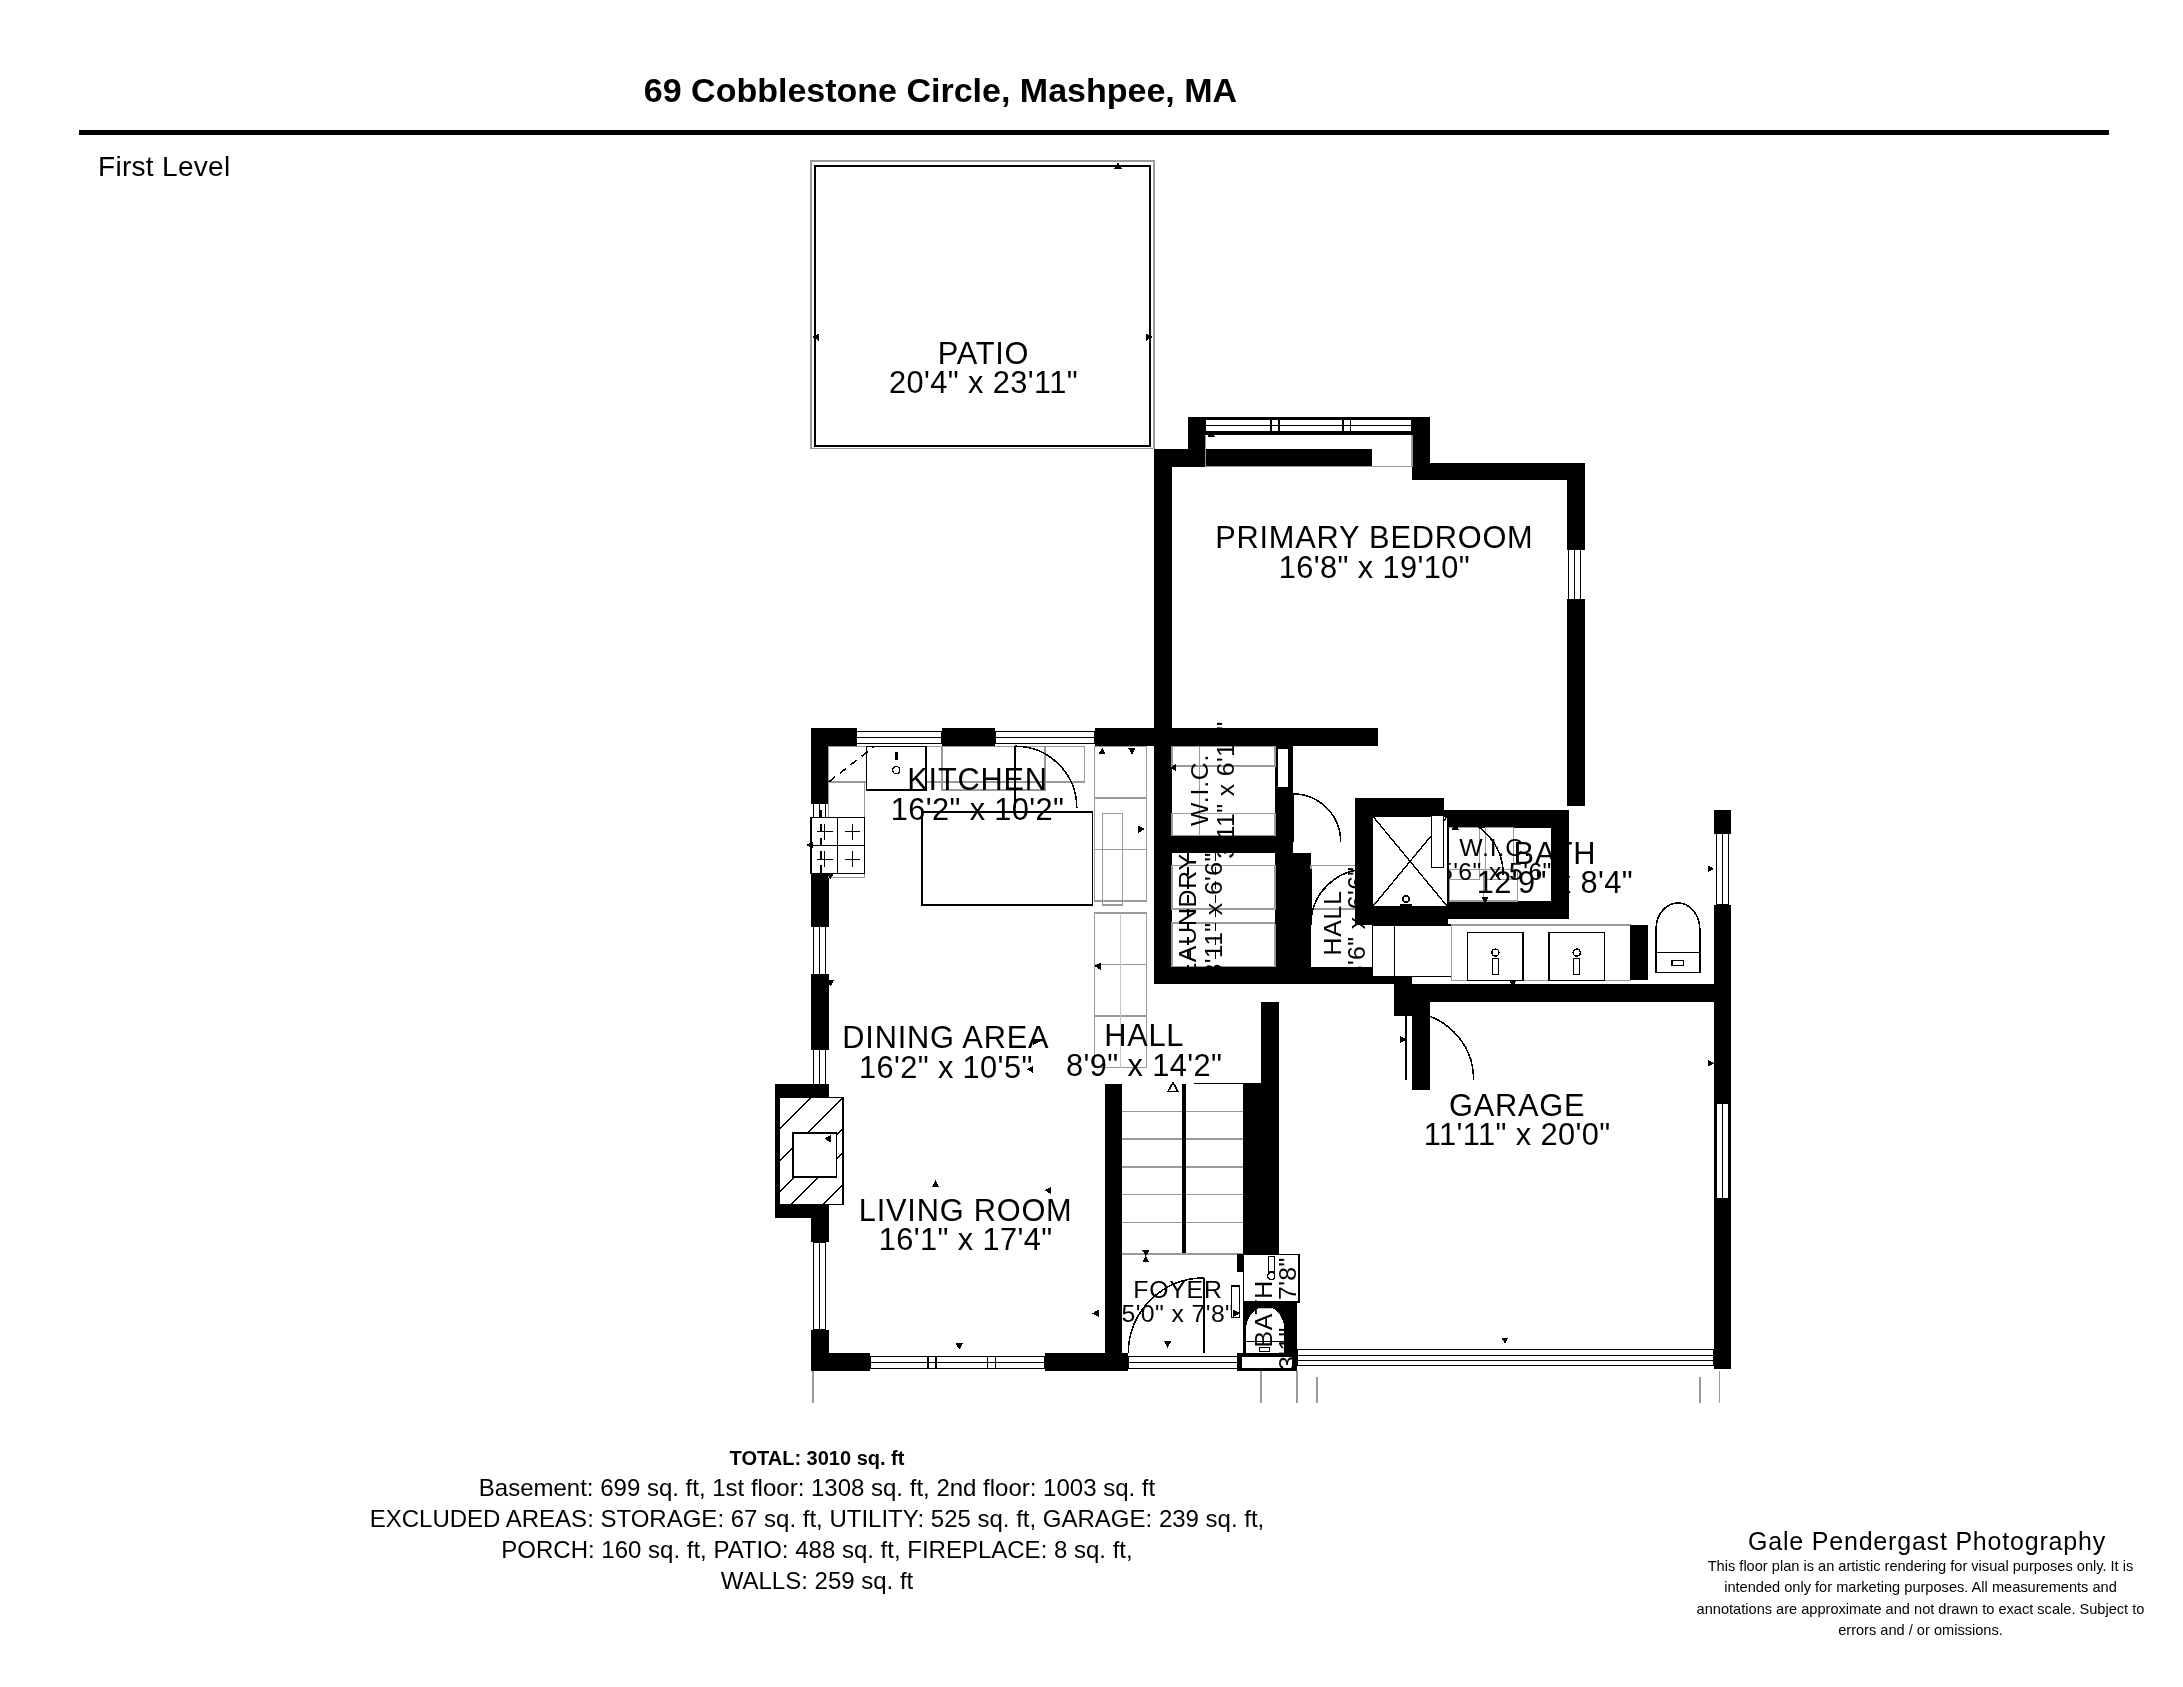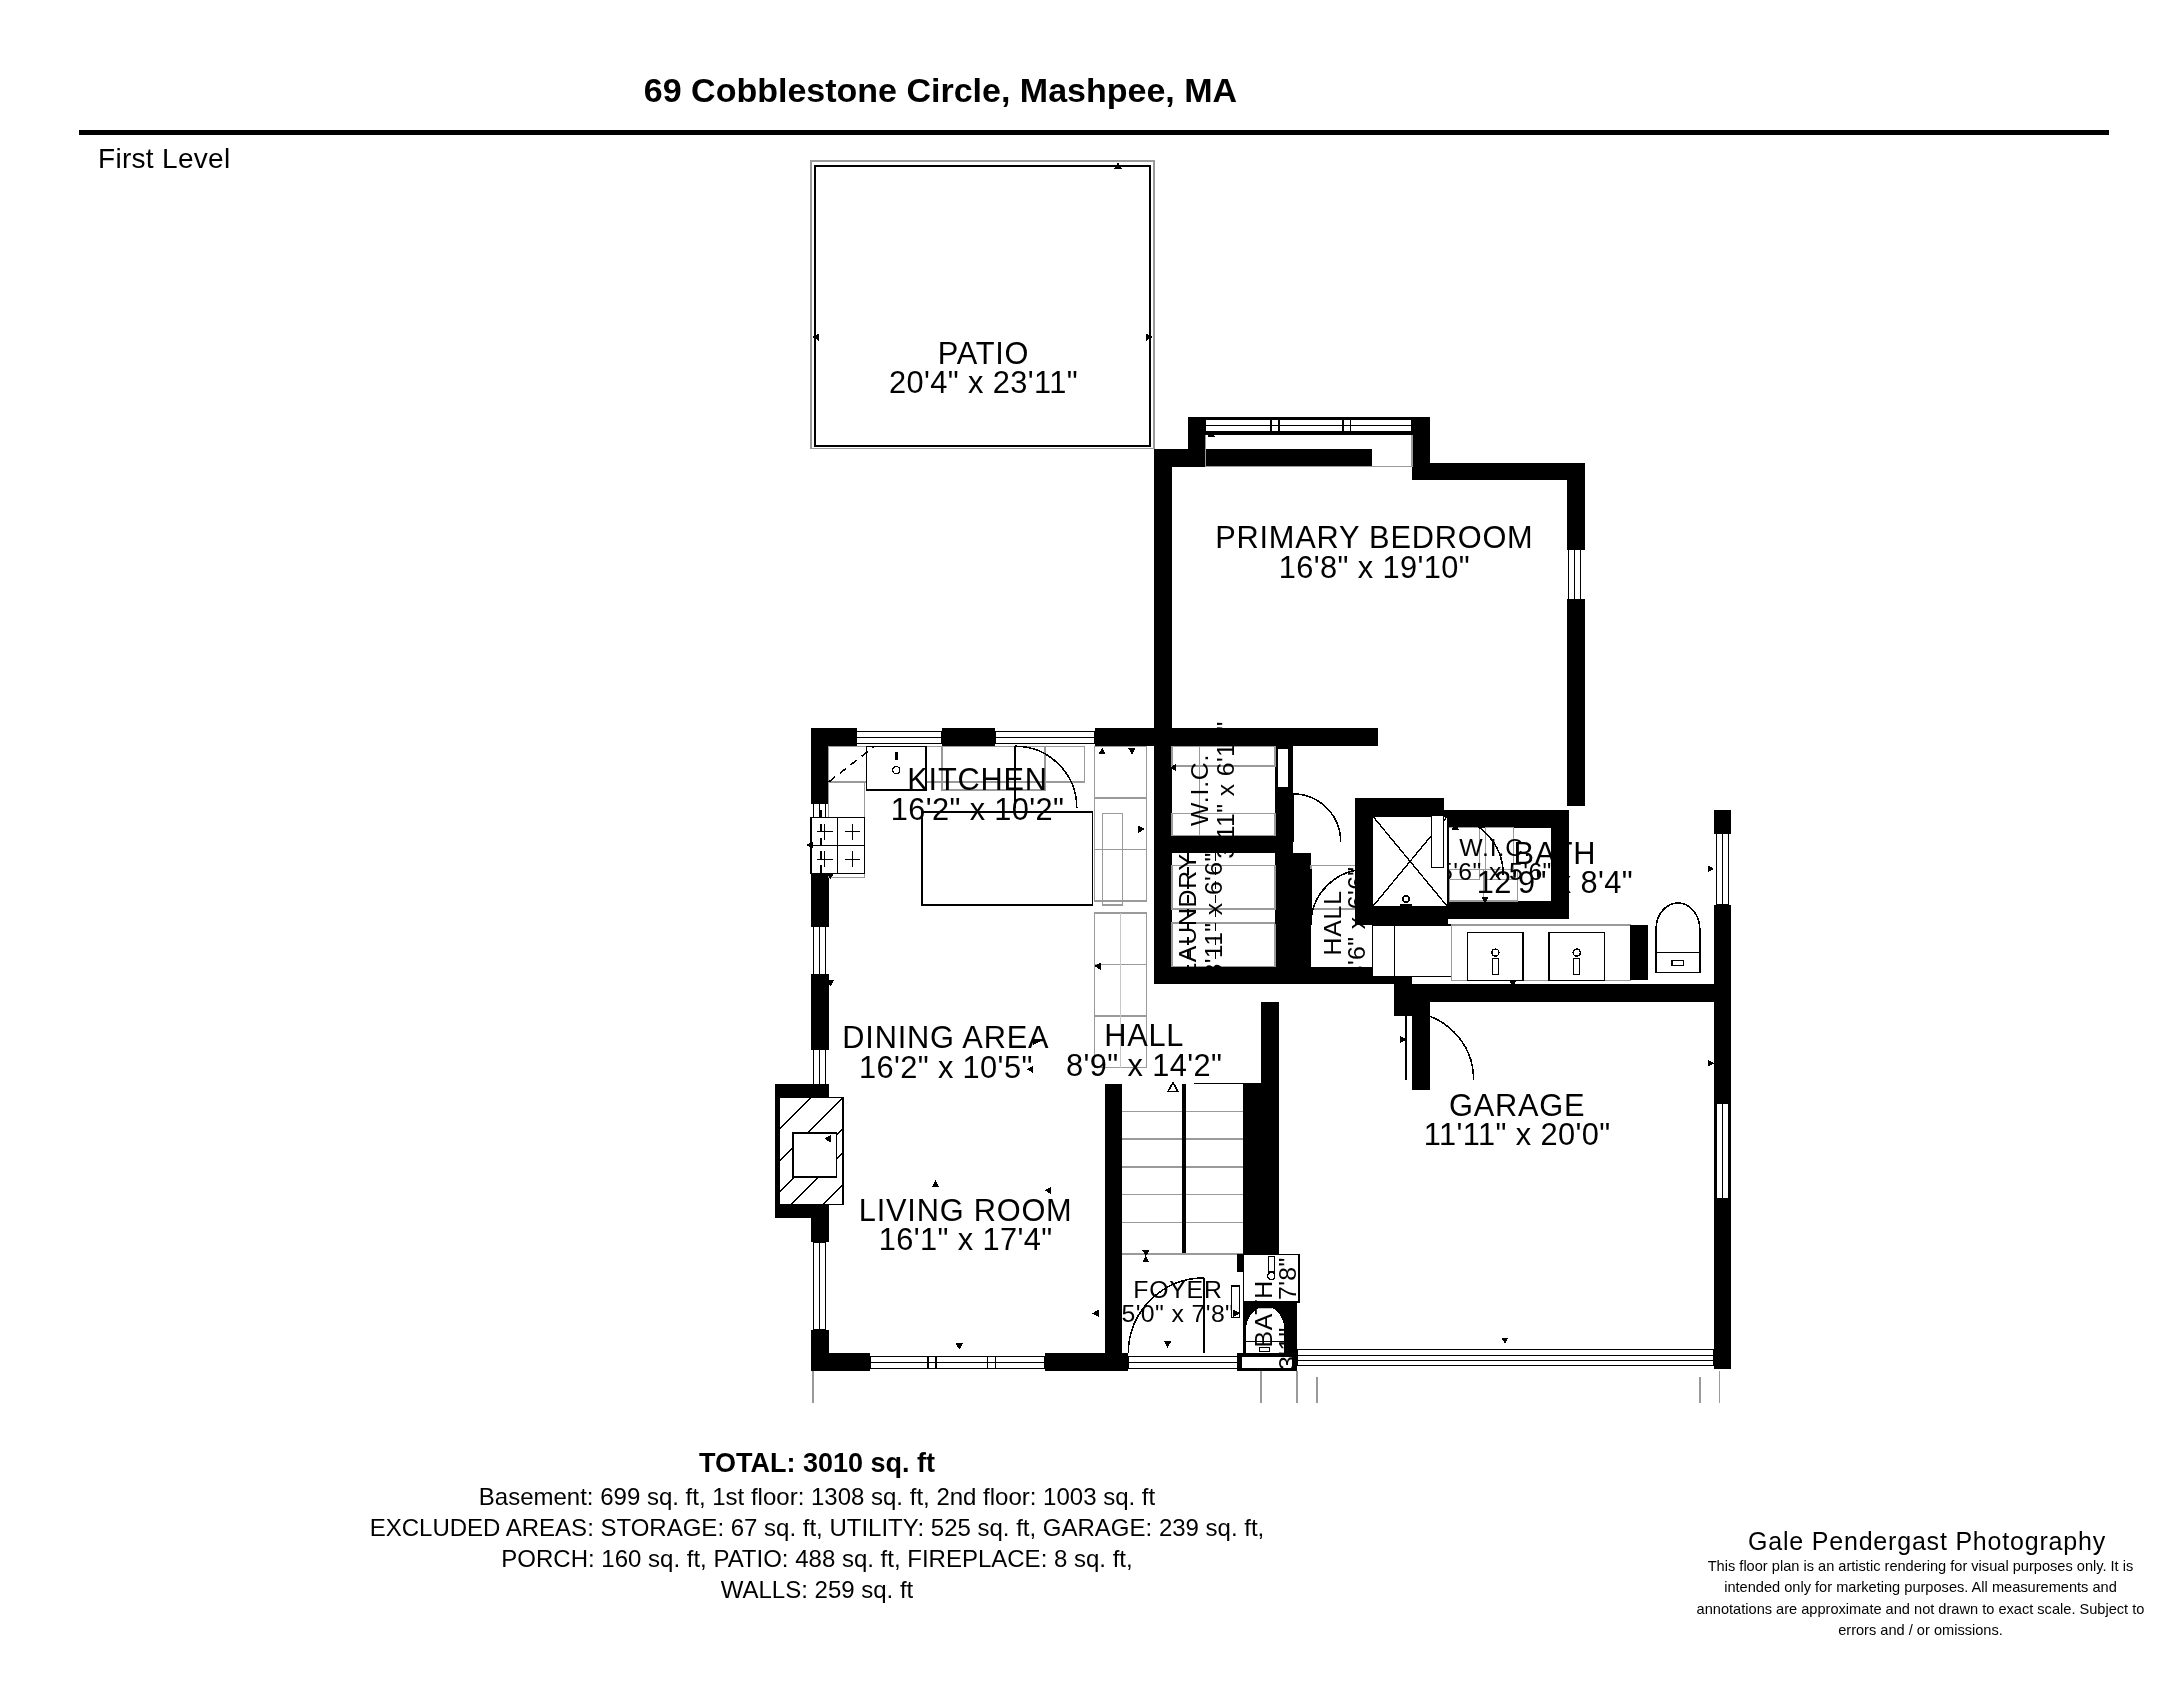--- a/index.html
+++ b/index.html
@@ -32,21 +32,21 @@
     position: absolute;
     left: 79px;
     top: 130px;
     width: 2030px;
     height: 4.6px;
     background: #000;
   }
   #level-label {
     position: absolute;
     left: 98px;
-    top: 143px;
+    top: 151px;
     font-size: 28px;
     font-family: "Liberation Sans", sans-serif;
     letter-spacing: 0.3px;
   }
 
   
   #floorplan-stage {
     position: absolute;
     left: 0;
     top: 159px;
@@ -73,21 +73,21 @@
   
   #totals {
     position: absolute;
     left: 0;
     top: 1446px;
     width: 1634px;
     text-align: center;
     font-family: "Liberation Sans", sans-serif;
   }
   #totals .total-line {
-    font-size: 27px;
+    font-size: 20px;
     font-weight: bold;
     line-height: 1.28;
   }
   #totals .sub-line {
     font-size: 24px;
     line-height: 1.3;
     text-align: center;
   }
 
   

